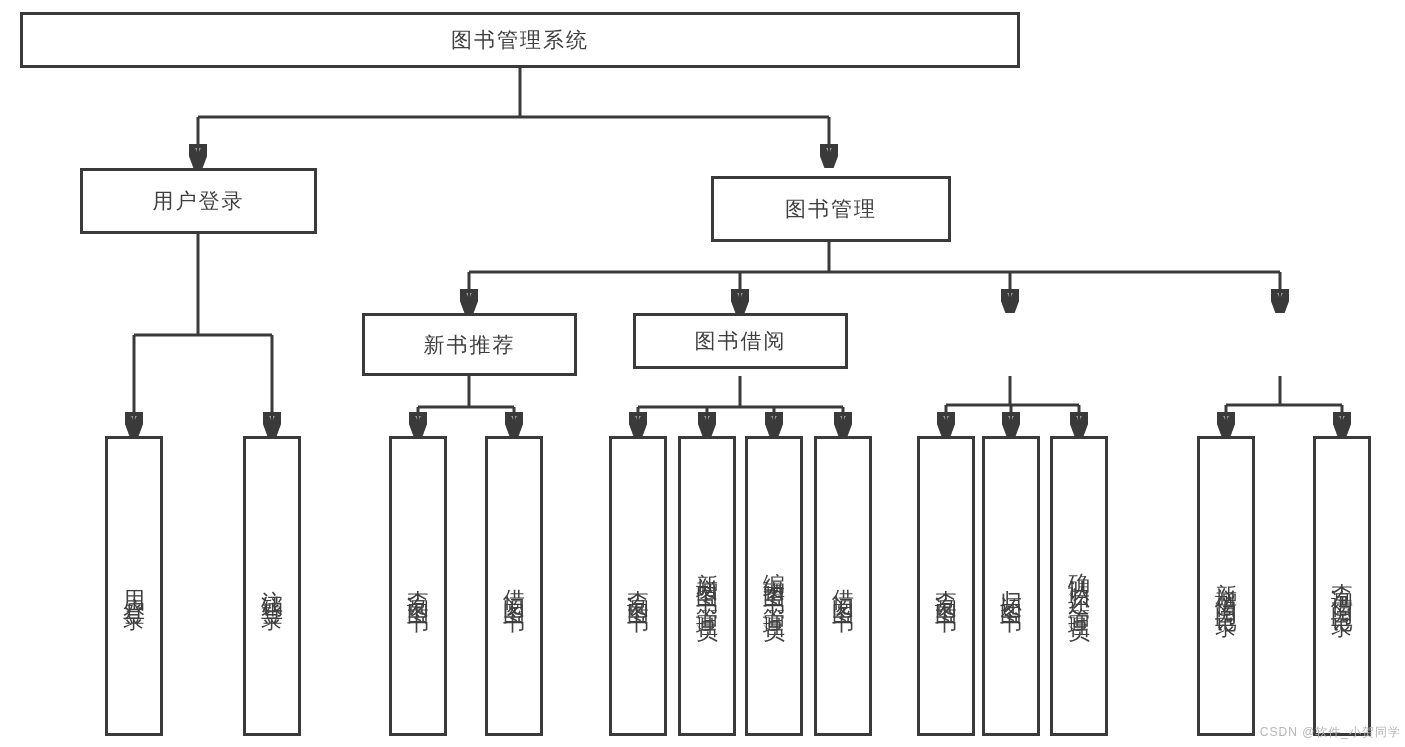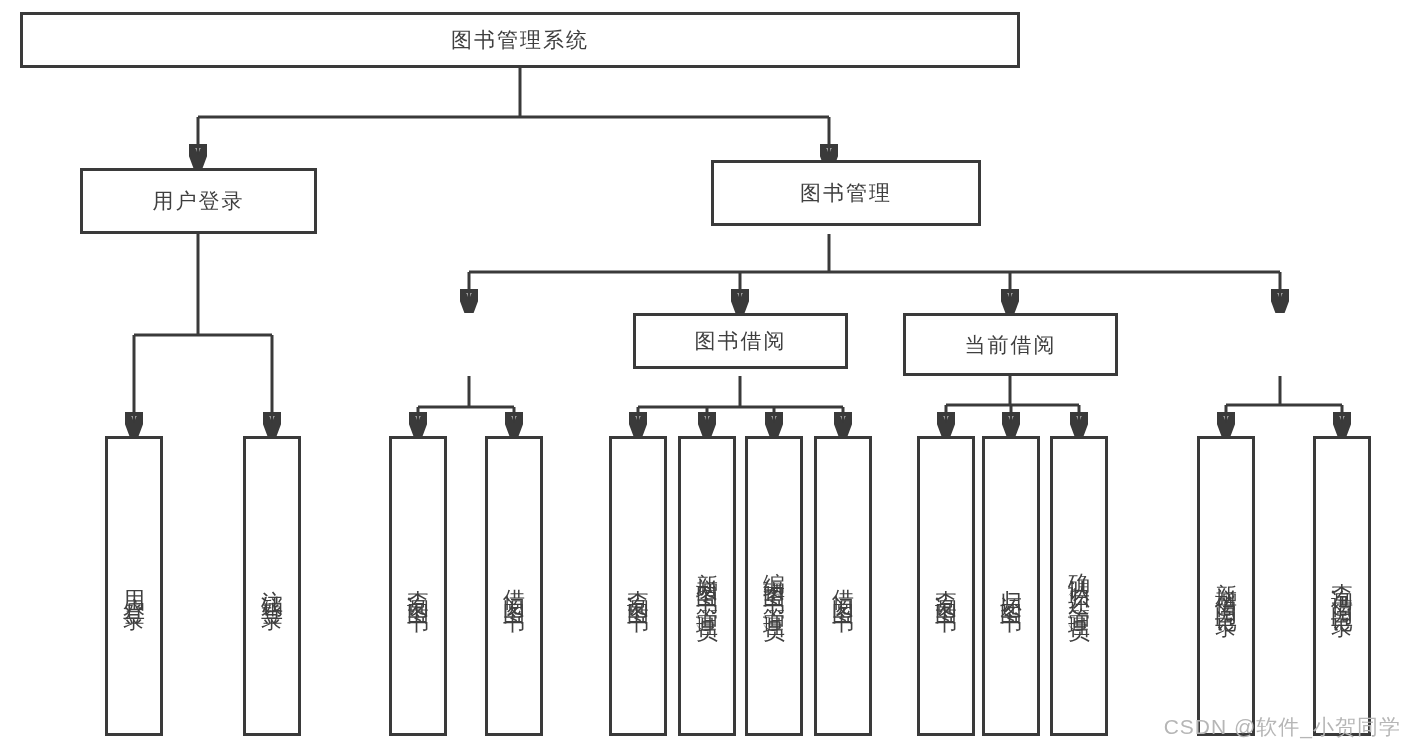--- a/index.html
+++ b/index.html
@@ -39,21 +39,21 @@
     writing-mode:vertical-rl;
     text-orientation:mixed;
     font-size:22px;
     letter-spacing:7px;
     line-height:1;
   }
   .watermark{
     position:absolute;
     right:4px;
     bottom:6px;
-    font-size:21px;
+    font-size:12px;
     color:var(--wm);
     letter-spacing:1px;
     white-space:nowrap;
     margin-left:22px;
   }
 </style>
 </head>
 <body>
 
 <div class="stage">
@@ -106,29 +106,29 @@
     <line x1="1342" y1="405" x2="1342" y2="434" marker-end="url(#arrow)"></line>
   </svg>
 
   <div class="node h-node" style="left:20px;top:12px;width:1000px;height:56px">
     <span class="h-label">图书管理系统</span>
   </div>
 
   <div class="node h-node" style="left:80px;top:168px;width:237px;height:66px">
     <span class="h-label">用户登录</span>
   </div>
-  <div class="node h-node" style="left:711px;top:160px;width:270px;height:66px">
+  <div class="node h-node" style="left:711px;top:176px;width:240px;height:66px">
     <span class="h-label">图书管理</span>
   </div>
 
+  <div class="node h-node" style="left:362px;top:313px;width:215px;height:63px">
+    <span class="h-label">新书推荐</span>
+  </div>
   <div class="node h-node" style="left:633px;top:313px;width:215px;height:56px">
     <span class="h-label">图书借阅</span>
-  </div>
-  <div class="node h-node" style="left:903px;top:313px;width:215px;height:63px">
-    <span class="h-label">当前借阅</span>
   </div>
 
   <div class="node v-node" style="left:105px;top:436px">
     <span class="v-label">用户登录</span>
   </div>
   <div class="node v-node" style="left:243px;top:436px">
     <span class="v-label">注销登录</span>
   </div>
 
   <div class="node v-node" style="left:389px;top:436px">

